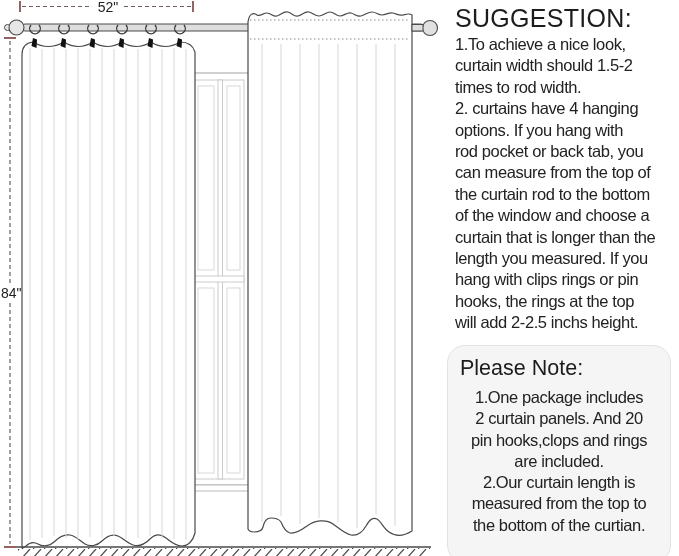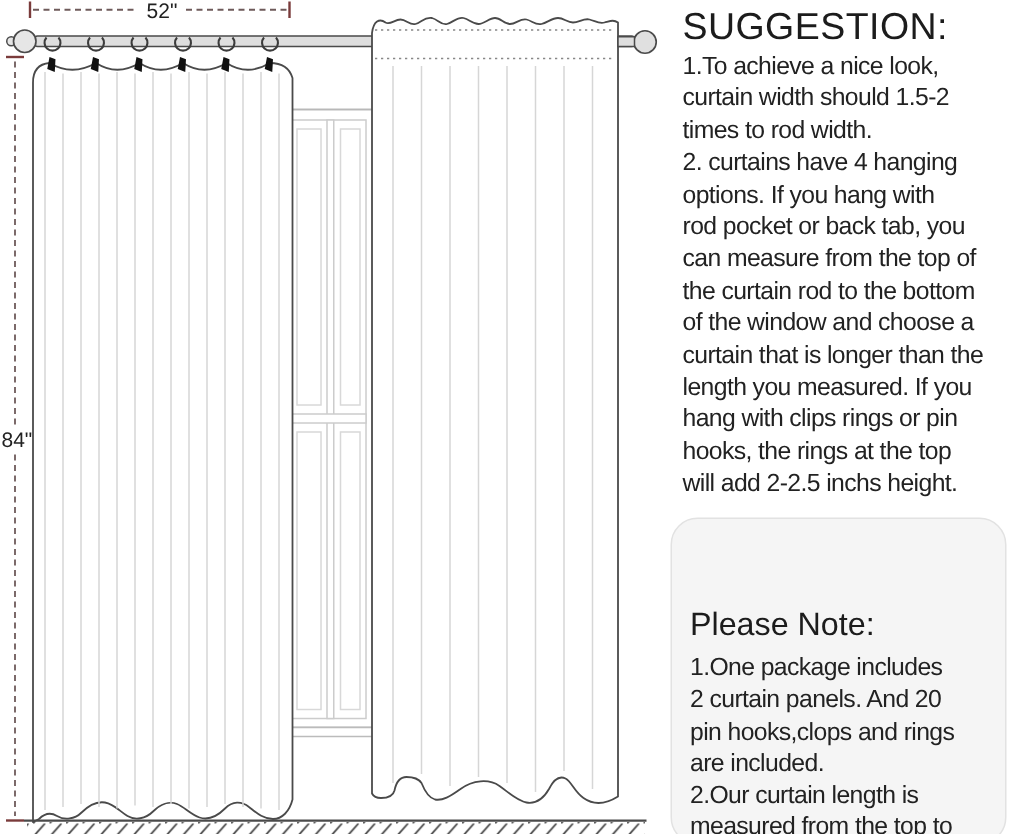--- a/index.html
+++ b/index.html
@@ -48,28 +48,28 @@
     background: #f5f5f5;
     border: 1px solid #e2e2e2;
     border-radius: 18px;
     padding: 10px 12px;
   }
   .note-title {
     font-size: 21.5px;
     color: #1c1c1c;
     margin-bottom: 6px;
     white-space: nowrap;
-    margin-top: 48px;
   }
   .note-body {
     font-size: 16.5px;
     line-height: 21.3px;
     letter-spacing: -0.4px;
     white-space: pre-line;
     color: #222222;
+    text-align: center;
   }
 </style>
 </head>
 <body>
 
 <div class="screen">
 
   <div class="diagram-wrap">
     <svg width="452" height="556" viewBox="0 0 452 556">
       <defs>

